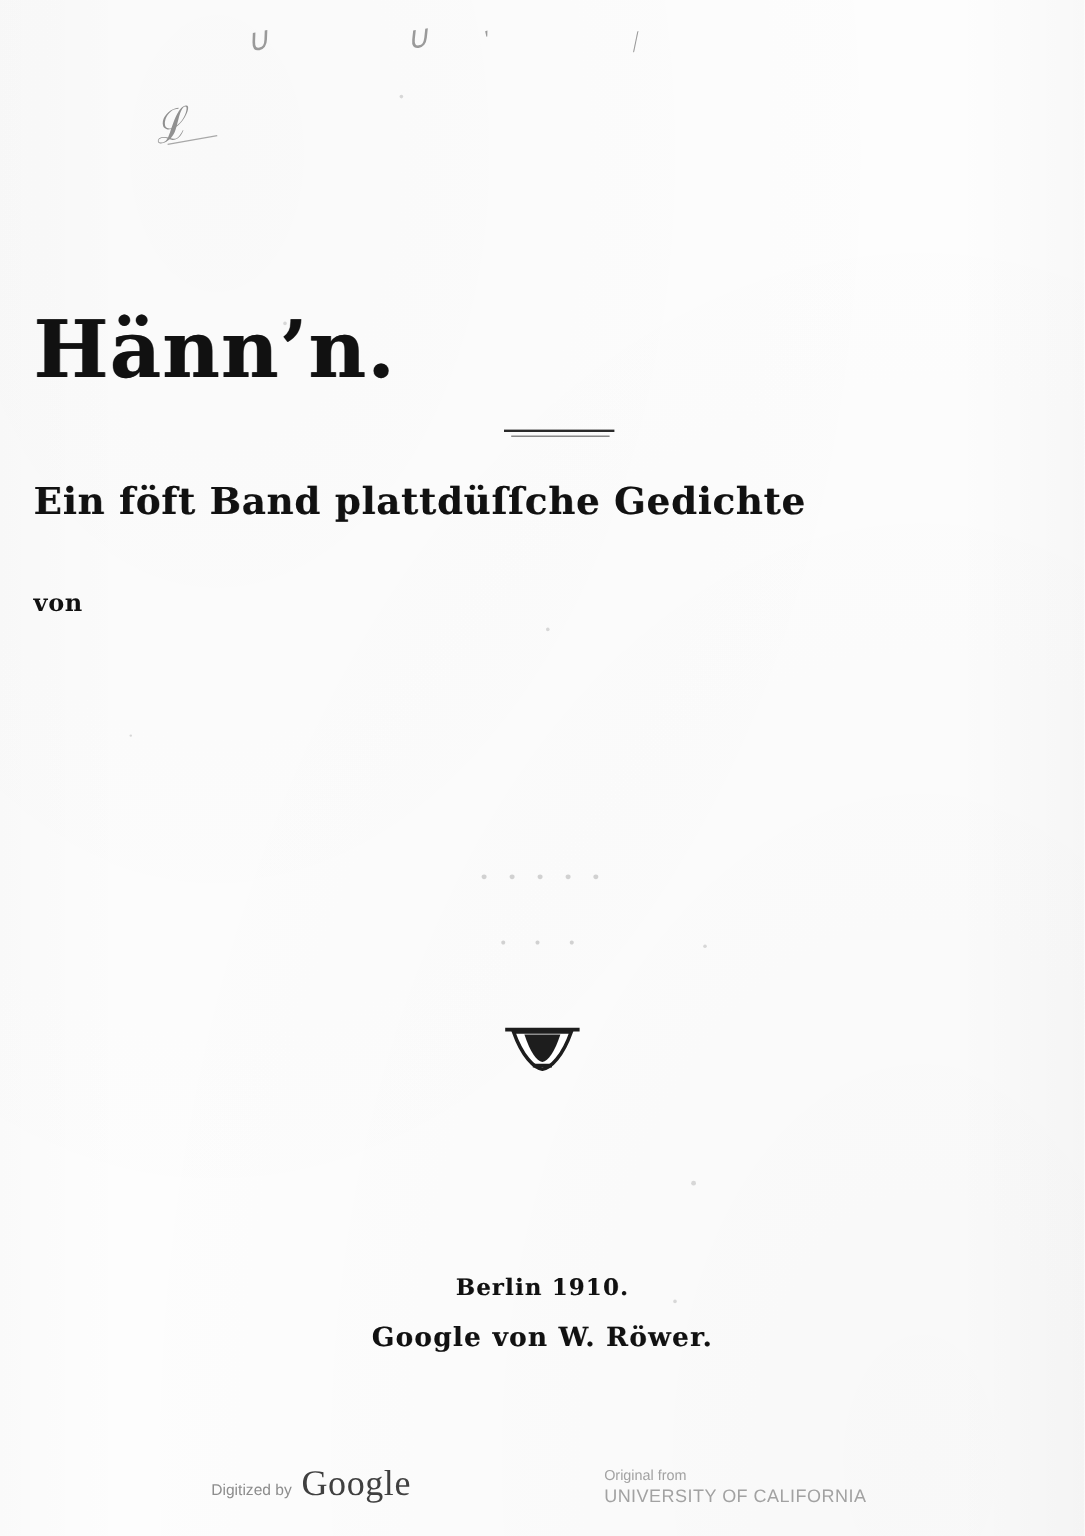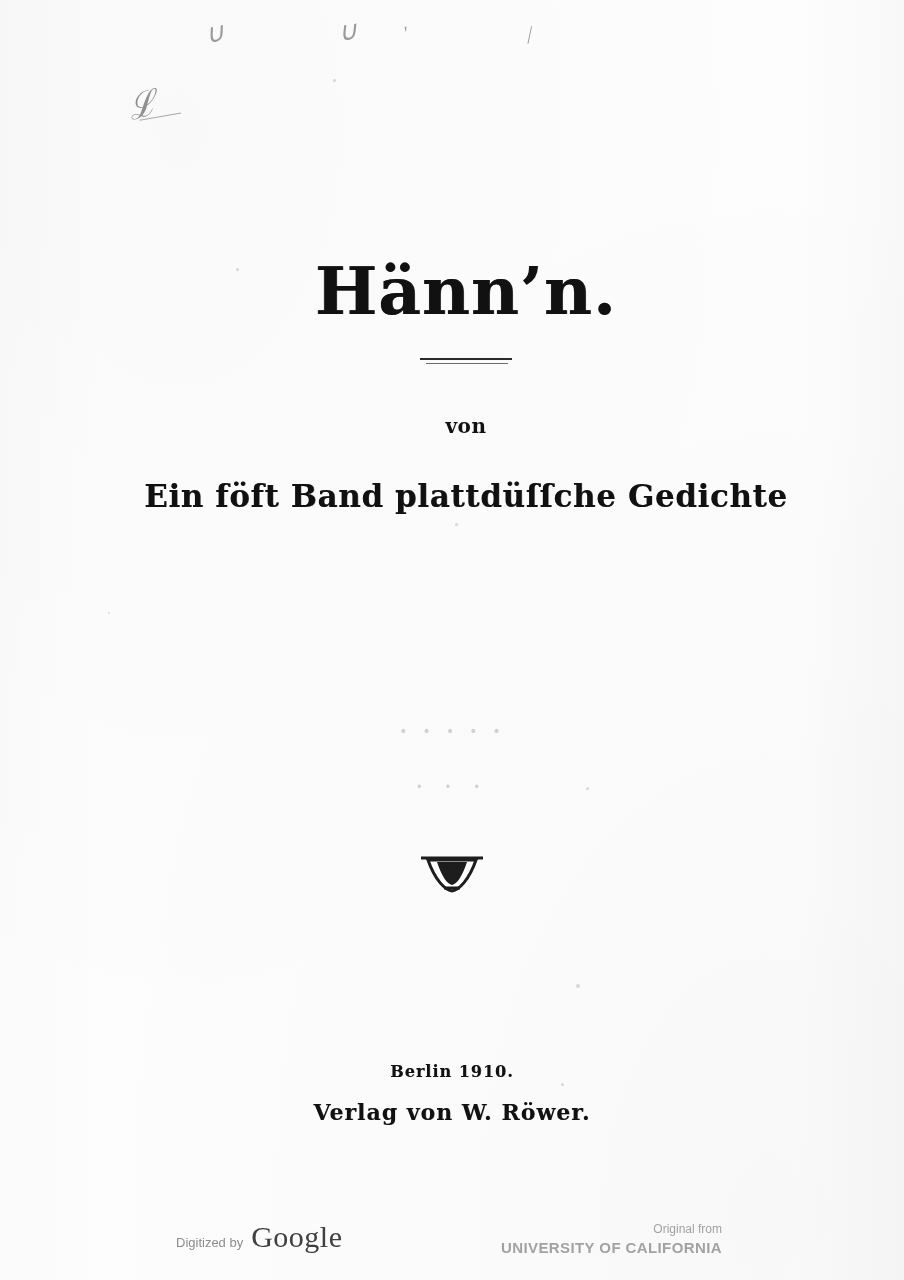--- a/index.html
+++ b/index.html
@@ -61,21 +61,20 @@
     margin-left: 8px;
     transform: rotate(6deg);
   }
 
   
   .title-block {
     position: absolute;
     left: 0;
     right: 0;
     top: 258px;
-    text-align: center;
     margin-left: 28px;
   }
   .fraktur {
     
     font-family: "DejaVu Serif", "Liberation Serif", serif;
     font-weight: bold;
     color: #111111;
     letter-spacing: 0.5px;
   }
   .main-title {
@@ -143,21 +142,21 @@
 
   
   .imprint {
     position: absolute;
     left: 0;
     right: 0;
     top: 1062px;
     text-align: center;
   }
   .imprint .place-year {
-    font-size: 16px;
+    font-size: 19px;
     letter-spacing: 1px;
     text-shadow: 0.4px 0 0 rgba(0,0,0,0.4);
   }
   .imprint .publisher {
     margin-top: 18px;
     font-size: 22px;
     letter-spacing: 1px;
     text-shadow: 0.4px 0 0 rgba(0,0,0,0.4);
   }
 
@@ -185,34 +184,33 @@
   .google-wordmark {
     font-family: "Liberation Serif", serif;
     font-size: 30px;
     color: #404040;
     letter-spacing: 0.5px;
   }
   .original-from {
     position: absolute;
     right: 182px;
     bottom: 6px;
-    text-align: right;
+    text-align: left;
     font-family: "Liberation Sans", sans-serif;
     color: #a2a2a2;
   }
   .original-from .of-lbl {
     font-size: 12px;
     display: block;
   }
   .original-from .of-inst {
     font-size: 15px;
     display: block;
     margin-top: 3px;
     letter-spacing: 0.4px;
-    font-weight: bold;
   }
 </style>
 </head>
 <body>
 
 <div class="page">
 
   <div class="paper-tint"></div>
 
   <div class="speck" style="left:236px;top:268px;width:3px;height:3px;"></div>
@@ -228,39 +226,39 @@
   <span class="pencil m3">′</span>
   <span class="pencil m4">⁄</span>
   <span class="pencil m5">
     <span>ℒ</span>
     <span class="under"></span>
   </span>
 
   <div class="title-block">
     <div class="fraktur main-title">Hänn’n.</div>
     <div class="rule"></div>
+    <div class="fraktur subtitle">Ein föft Band plattdüſſche Gedichte</div>
     <div class="fraktur byline-von">von</div>
-    <div class="fraktur subtitle">Ein föft Band plattdüſſche Gedichte</div>
   </div>
 
   <div class="ghost g1">· · · · ·</div>
   <div class="ghost g2">· · ·</div>
 
   <div class="ornament">
     <svg width="74" height="46" viewBox="0 0 74 46" aria-hidden="true">
       <path d="M6 8 L68 8" stroke="#1d1d1d" stroke-width="3" fill="none"></path>
       <path d="M13 10 C20 30, 30 40, 37 41 C44 40, 54 30, 61 10 Z" fill="#ffffff" stroke="#1d1d1d" stroke-width="3"></path>
       <path d="M22 12 C27 27, 32 34, 37 35 C42 34, 47 27, 52 12 Z" fill="#1d1d1d"></path>
       <path d="M29 38 L45 38" stroke="#1d1d1d" stroke-width="3" fill="none"></path>
     </svg>
   </div>
 
   <div class="imprint">
     <div class="fraktur place-year">Berlin 1910.</div>
-    <div class="fraktur publisher">Verlag von W. Röwer.</div>
+    <div class="fraktur publisher">Google von W. Röwer.</div>
   </div>
 
   <div class="footer">
     <div class="digitized">
       <span class="lbl">Digitized by</span>
       <span class="google-wordmark">Google</span>
     </div>
     <div class="original-from">
       <span class="of-lbl">Original from</span>
       <span class="of-inst">UNIVERSITY OF CALIFORNIA</span>

